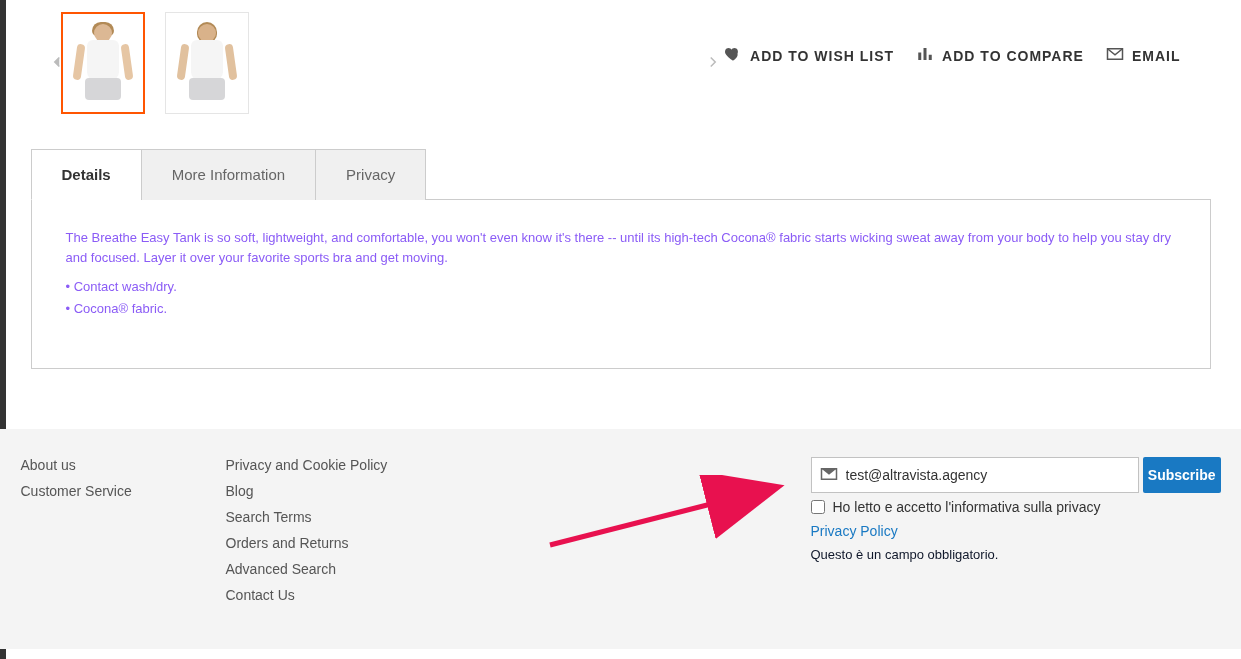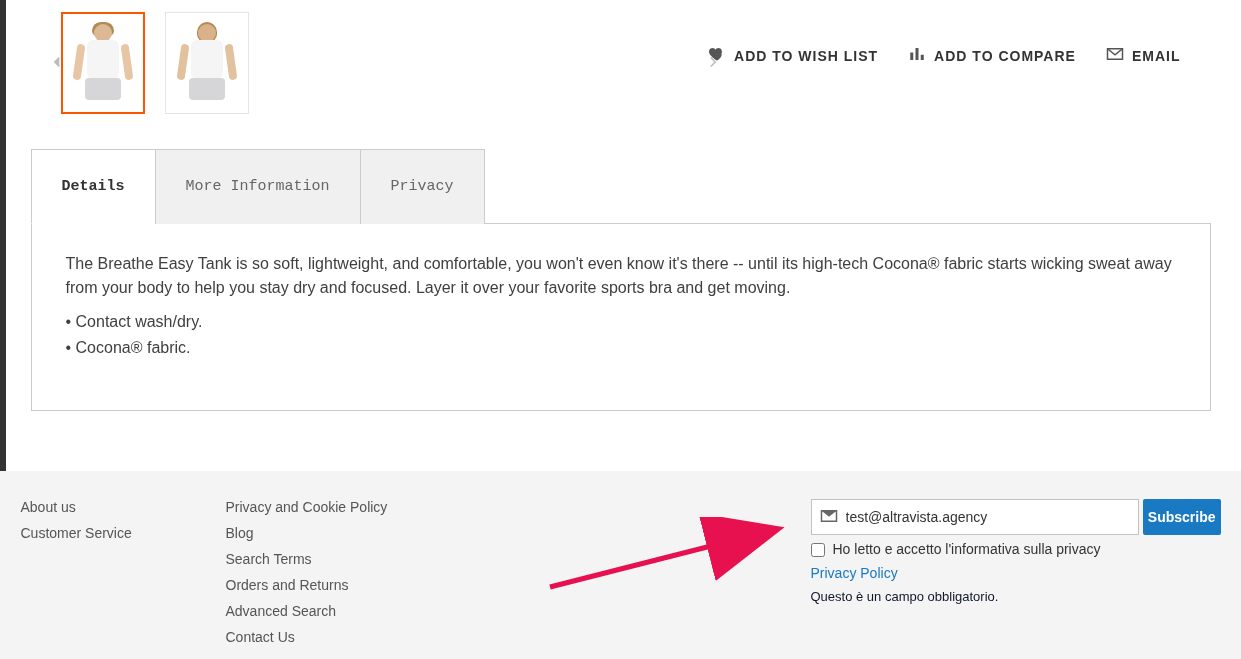--- a/index.html
+++ b/index.html
@@ -85,21 +85,21 @@
   .figure.back .hair { width:20px; height:20px; border-radius:50% 50% 40% 40%; }
   .figure.back .head { background:#d9b28a; }
   .figure.back .arms:before, .figure.back .arms:after { background:#e1c19e; }
 
   
   .product-social {
     position:absolute;
     right: 30px;
     top: 35px;
     display:flex;
-    gap: 30px;
+    gap: 22px;
     align-items:center;
   }
   .social-link {
     display:flex; align-items:center; gap:8px;
     color:#333;
     font-size:14px;
     letter-spacing:1px;
     text-transform:uppercase;
     font-weight:600;
     cursor:pointer;
@@ -107,45 +107,44 @@
   .social-link svg { width:18px; height:18px; fill:#555; }
 
   
   .tabs {
     margin-top: 28px;
     display:flex;
     border-bottom: 1px solid #ccc;
     position:relative;
   }
   .tab {
-    padding: 28px 30px;
+    padding: 16px 30px;
     background:#f0f0f0;
     color:#666;
     border:1px solid #ccc;
     border-bottom:none;
     margin-right:-1px;
     cursor:pointer;
     font-size:15px;
     position:relative;
     top:1px;
-    font-family:Liberation Mono, monospace;
   }
   .tab.active {
     background:#fff;
     color:#333;
     font-weight:600;
     border-bottom:1px solid #fff;
   }
   .tab-content {
     border:1px solid #ccc;
     border-top:none;
     padding: 28px 34px 40px;
-    font-size:16px;
+    font-size:13px;
     line-height:1.5;
-    color:#404040;
+    color:#8b5cf6;
   }
   .tab-content p { margin-bottom:10px; }
 
   
   .footer {
     background:#f4f4f4;
     margin-top: 60px;
     padding: 28px 10px 36px;
     position:relative;
   }
@@ -184,21 +183,21 @@
     border:none;
     padding: 0 5px;
     height:36px;
     font-size:14px;
     font-weight:600;
     cursor:pointer;
     border-radius:2px;
     margin-left: 4px;
   }
   .consent-row {
-    display:flex; align-items:flex-end; gap:8px;
+    display:flex; align-items:center; gap:8px;
     margin-top:6px;
     font-size:14px;
     color:#333;
   }
   .consent-row input[type=checkbox]{ width:14px; height:14px; cursor:pointer; }
   .privacy-link { color:#1979c3; text-decoration:none; font-size:14px; cursor:pointer; display:inline-block; margin-top:8px; }
   .error-msg { color:#0f172a; font-size:13px; margin-top:8px; }
 
   
   .anno-arrow {

